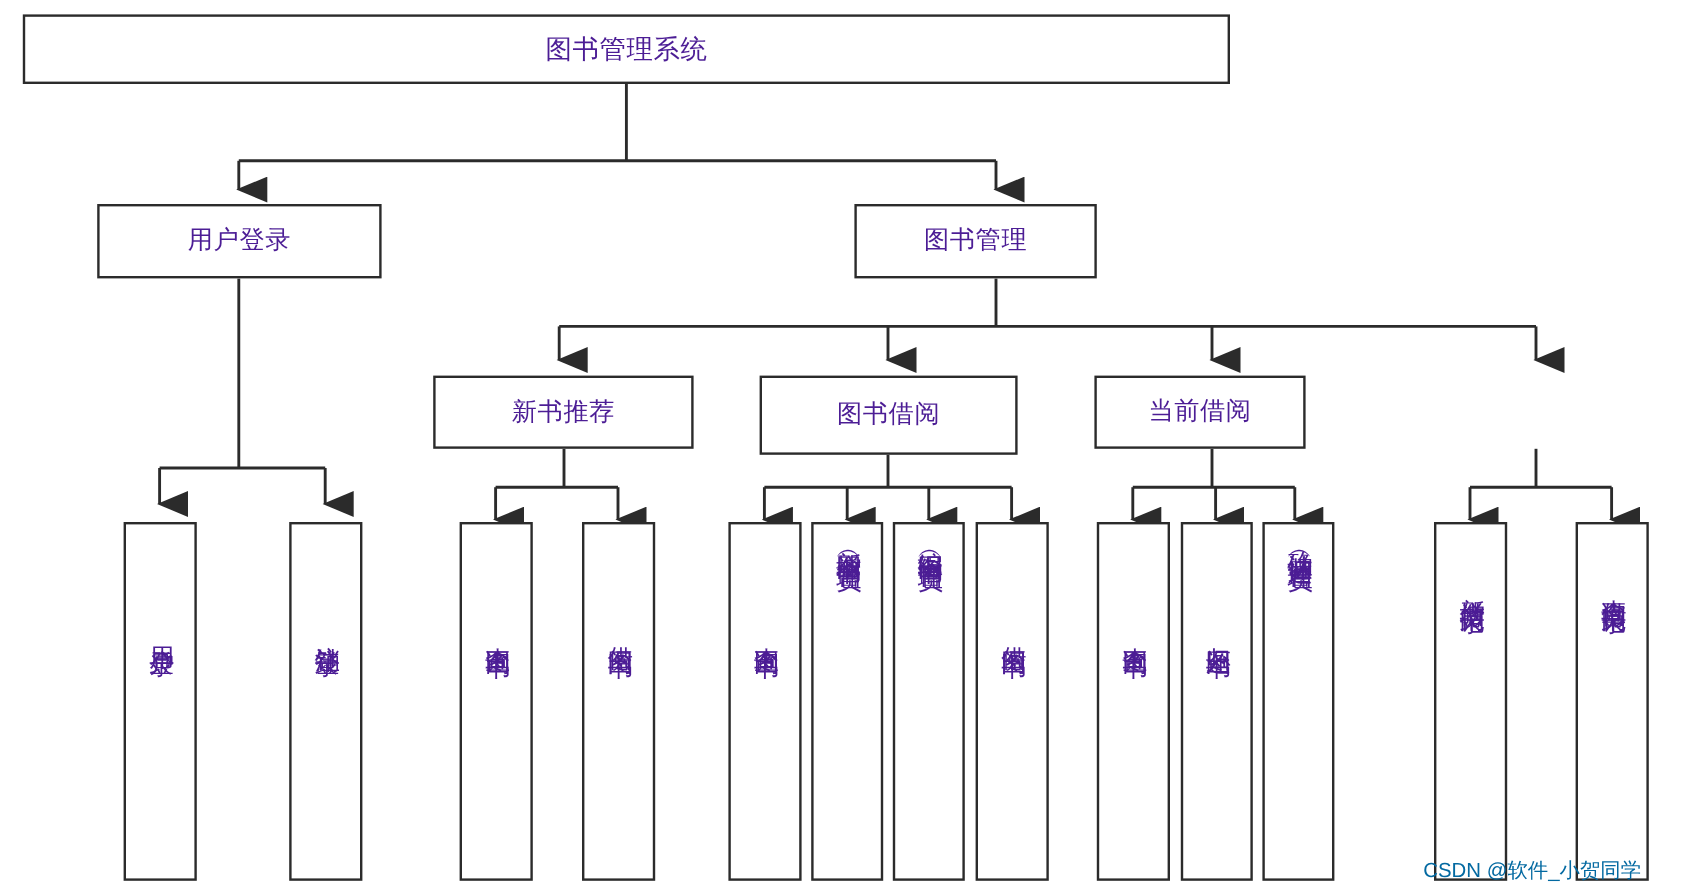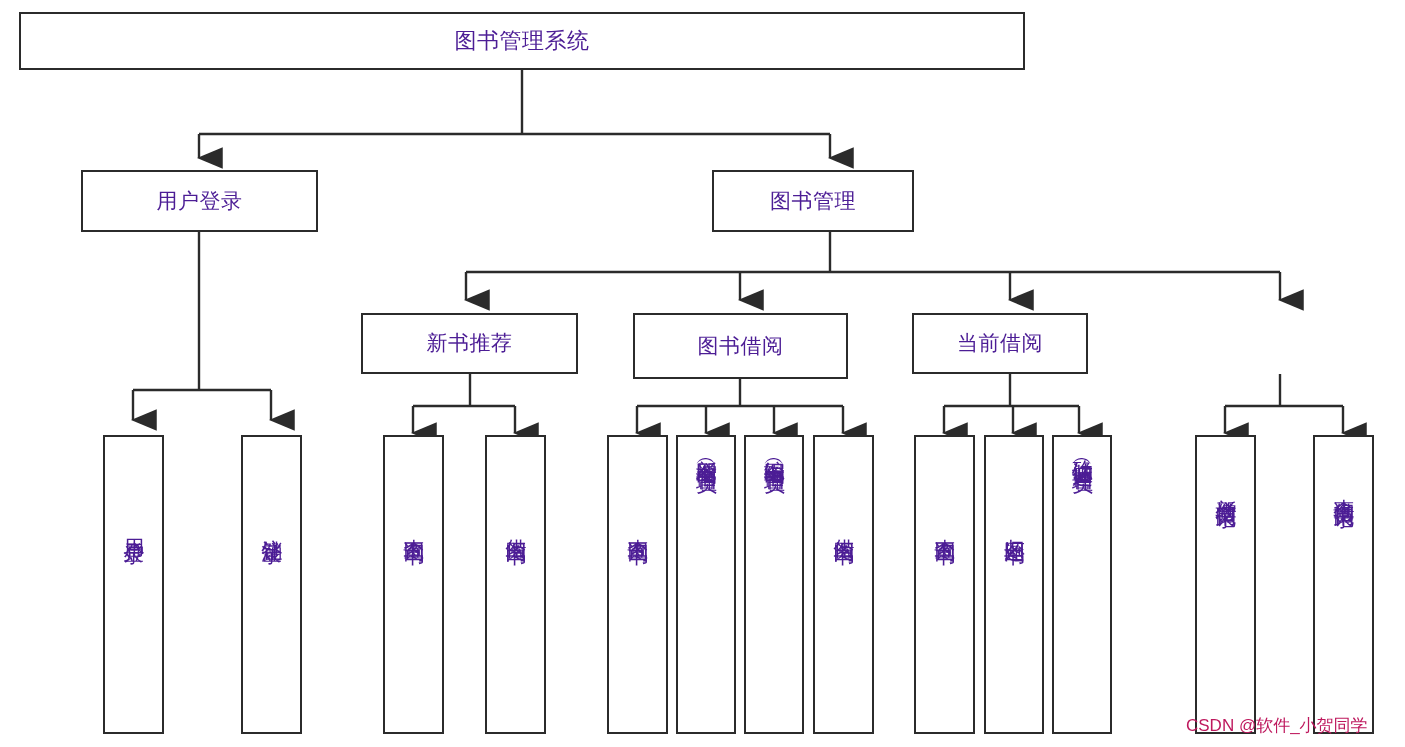--- a/index.html
+++ b/index.html
@@ -59,21 +59,21 @@
     line-height: 1.18;
     letter-spacing: 2px;
     white-space: nowrap;
     height: auto;
   }
   .watermark {
     position: absolute;
     left: 1186px;
     top: 714px;
     font-size: 17px;
-    color: #be185d;
+    color: #0369a1;
     white-space: nowrap;
     z-index: 5;
     font-family: "Liberation Sans", "DejaVu Sans", sans-serif;
   }
 </style>
 </head>
 <body>
 
 <div id="canvas">
 

